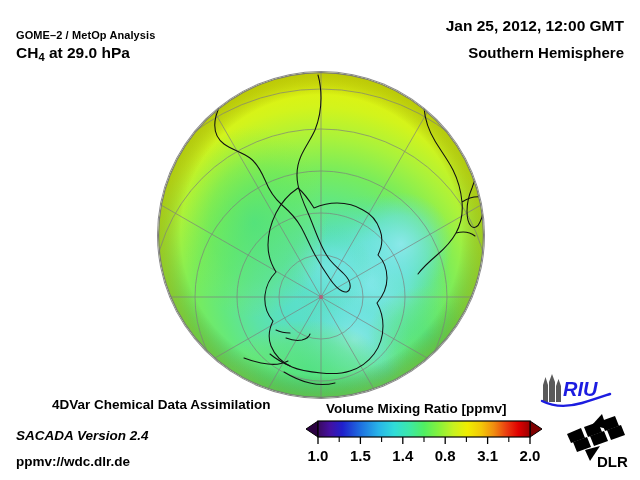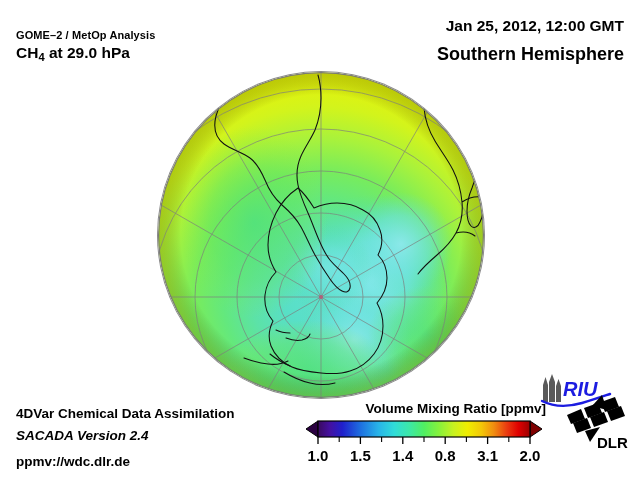--- a/index.html
+++ b/index.html
@@ -7,45 +7,45 @@
     width:640px;height:480px;overflow:hidden;background:#ffffff;
     font-family:"Liberation Sans",sans-serif;color:#000;
     position:relative;
   }
   .stage{position:absolute;left:0;top:0;width:640px;height:480px;}
 
   
   .hdr-left{position:absolute;left:16px;top:17px;font-size:11px;font-weight:bold;letter-spacing:.1px;white-space:nowrap;margin-top:12px;}
   .hdr-left2{position:absolute;left:16px;top:44px;font-size:15.5px;font-weight:bold;white-space:nowrap;}
   .hdr-right{position:absolute;right:16px;top:17px;font-size:15.5px;font-weight:bold;white-space:nowrap;text-align:left;}
-  .hdr-right2{position:absolute;right:16px;top:44px;font-size:18px;font-weight:bold;white-space:nowrap;text-align:right;}
+  .hdr-right2{position:absolute;right:16px;top:44px;font-size:15px;font-weight:bold;white-space:nowrap;text-align:right;}
   sub{font-size:.72em;vertical-align:-.28em;font-weight:bold;}
 
   
   .globe-wrap{position:absolute;left:158px;top:72px;width:326px;height:326px;}
   .globe{position:absolute;left:0;top:0;width:326px;height:326px;border-radius:50%;overflow:hidden;
          box-shadow:0 0 0 1px #8a8a8a;}
   .globe svg{display:block;}
 
   
   .foot{position:absolute;left:16px;font-size:13.5px;font-weight:bold;white-space:nowrap;}
-  .foot1{top:406px;}
+  .foot1{top:397px;margin-left:36px;}
   .foot2{top:428px;font-style:italic;}
   .foot3{top:454px;}
 
   
-  .cb-title{position:absolute;left:326px;top:401px;width:220px;text-align:right;
+  .cb-title{position:absolute;left:326px;top:401px;width:220px;text-align:left;
             font-size:13.5px;font-weight:bold;white-space:nowrap;}
   .cb-box{position:absolute;left:302px;top:418px;width:244px;height:28px;}
   .cb-ticklabels{position:absolute;left:302px;top:447px;width:244px;height:20px;}
   .cb-ticklabels span{position:absolute;font-size:15px;font-weight:bold;transform:translateX(-50%);white-space:nowrap;}
 
   
   .riu{position:absolute;left:538px;top:374px;width:74px;height:34px;}
-  .dlr{position:absolute;left:561px;top:393px;width:70px;height:58px;}
+  .dlr{position:absolute;left:561px;top:412px;width:70px;height:58px;}
 </style>
 </head>
 <body>
 
 <div class="stage">
 
   <div class="hdr-left">GOME–2 / MetOp Analysis</div>
   <div class="hdr-left2"><span>CH</span><sub>4</sub><span> at 29.0 hPa</span></div>
   <div class="hdr-right">Jan 25, 2012, 12:00 GMT</div>
   <div class="hdr-right2">Southern Hemisphere</div>

